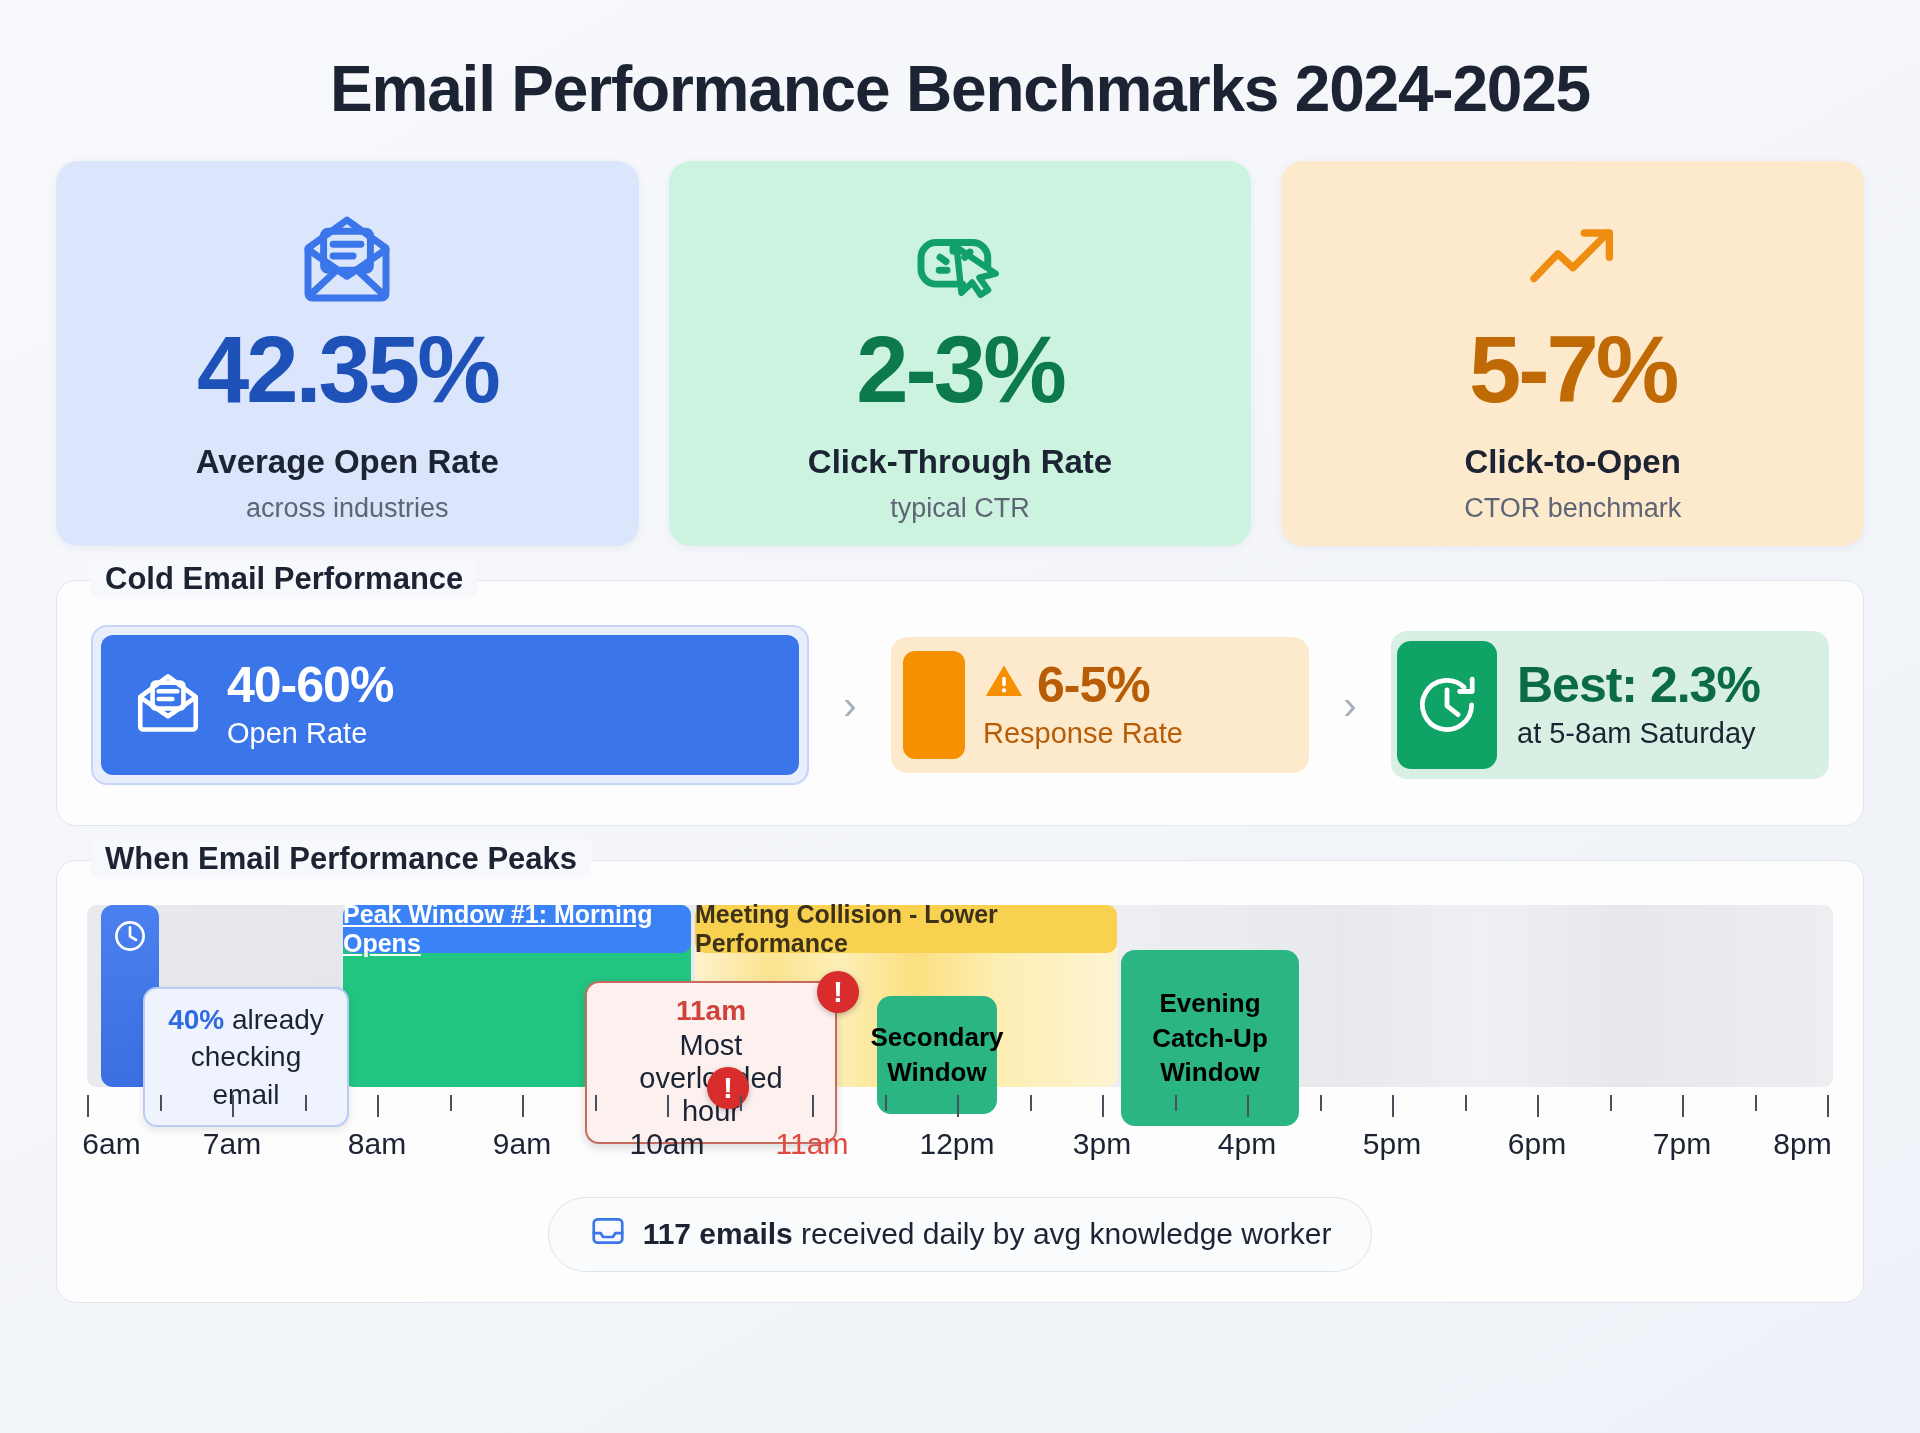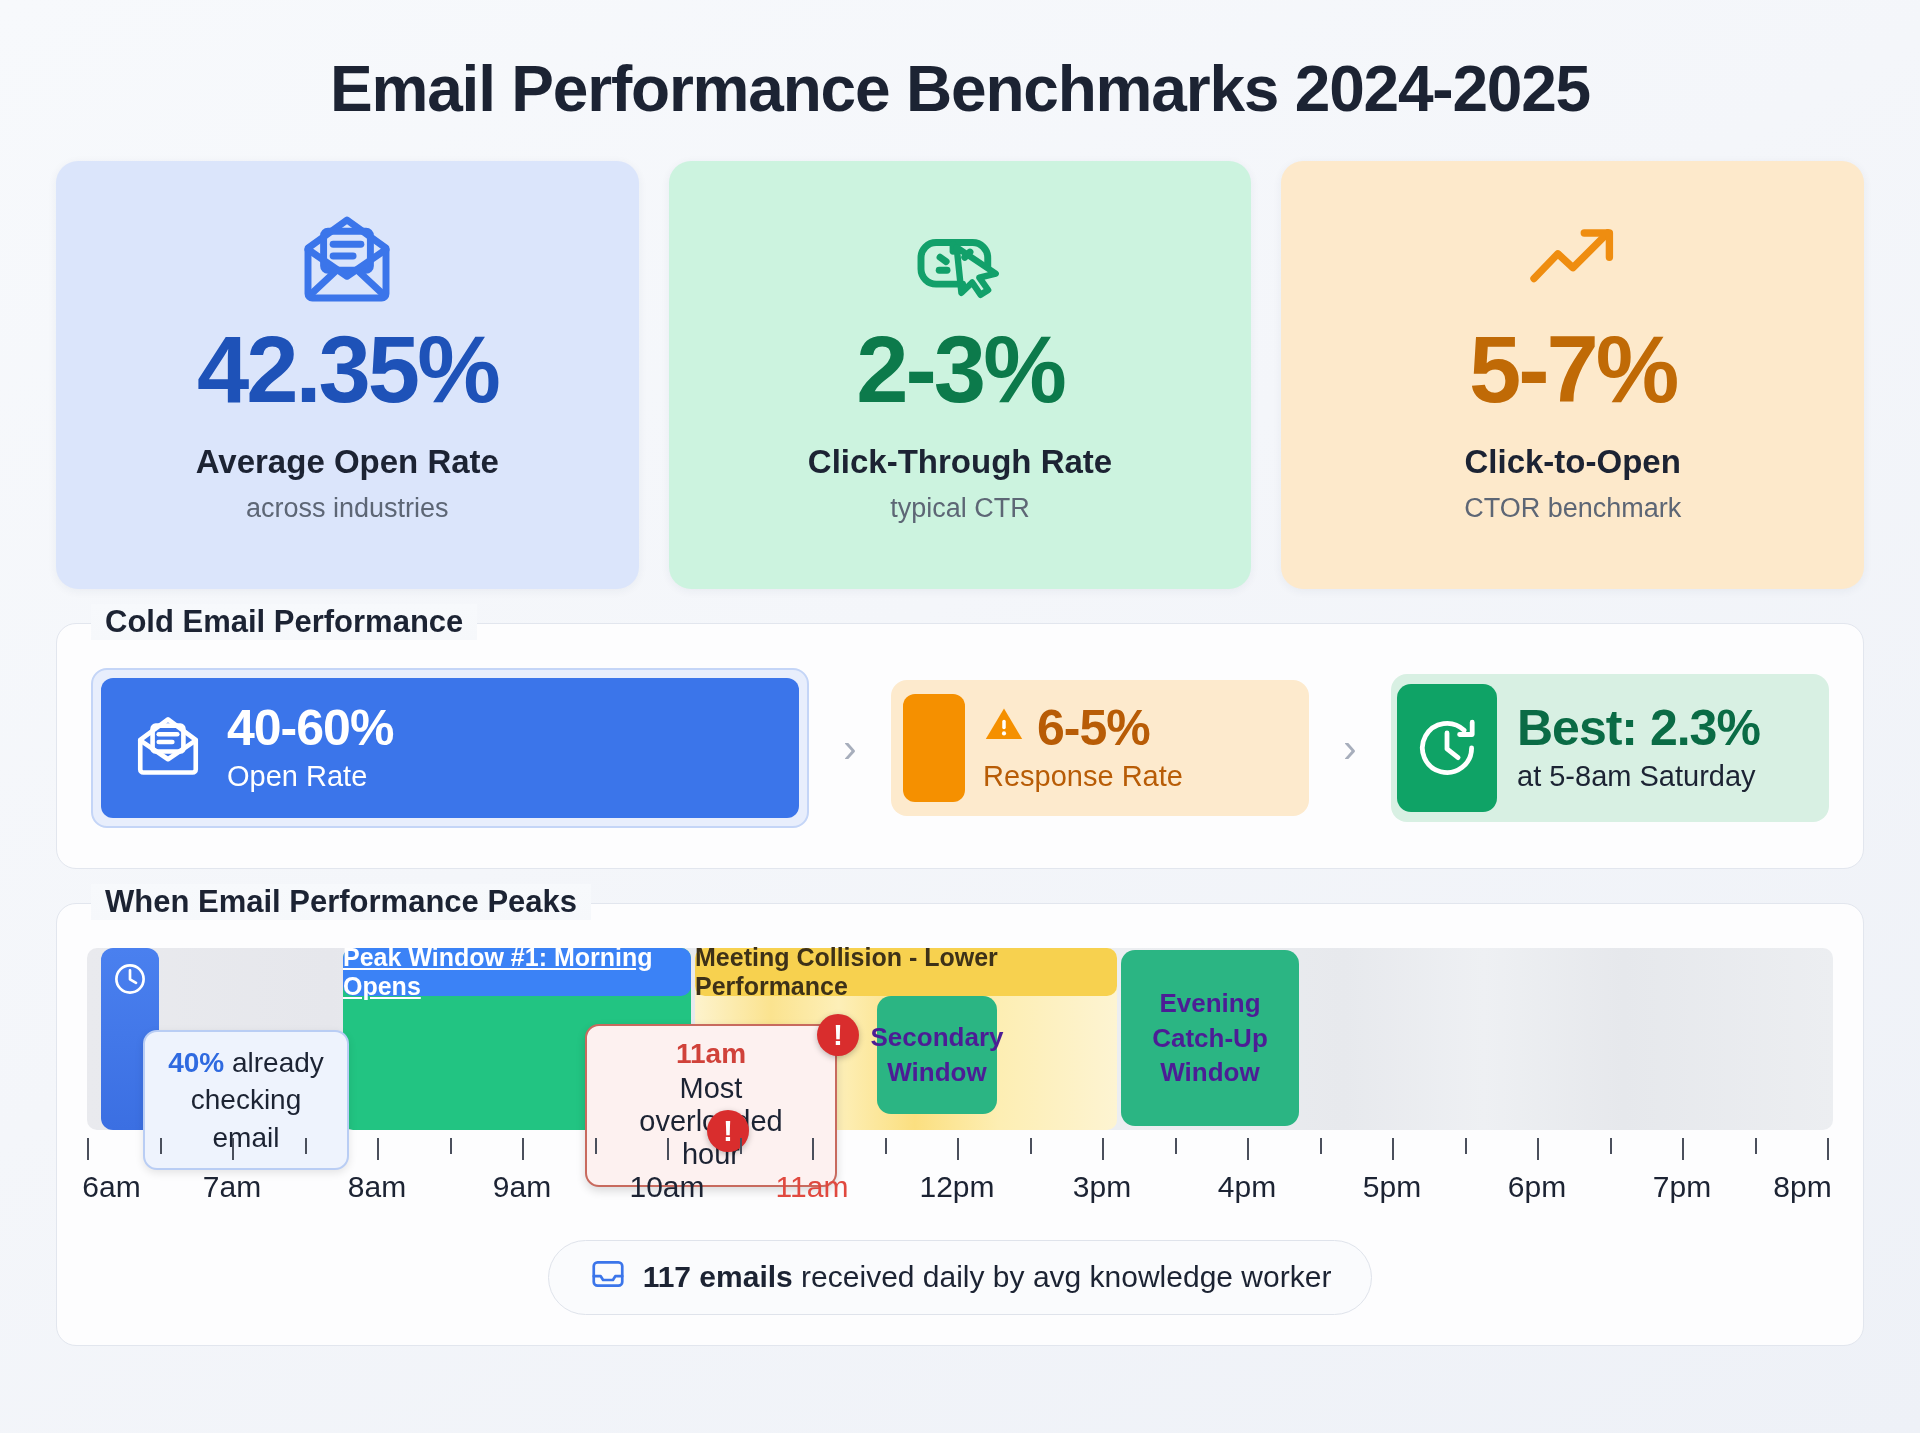--- a/index.html
+++ b/index.html
@@ -19,21 +19,21 @@
     color: #1c2333;
     letter-spacing: -1.2px;
     padding-top: 46px;
     line-height: 1.1;
   }
 
   
   .cards { display: flex; gap: 30px; margin-top: 37px; }
   .card {
     flex: 1 1 0;
-    height: 428px;
+    height: 385px;
     border-radius: 22px;
     display: flex; flex-direction: column;
     align-items: center; justify-content: flex-start;
     padding-top: 44px;
     box-shadow: 0 2px 10px rgba(30,50,90,.06);
   }
   .card-icon { height: 108px; display: flex; align-items: center; justify-content: center; }
   .card-value {
     font-size: 94px; font-weight: bold; letter-spacing: -3px;
     line-height: 1; margin-top: 10px;
@@ -111,22 +111,23 @@
   .band.meeting .band-title { background: #f7d14f; color: #3d3118; border-radius: 10px; }
 
   .clock-pill {
     position: absolute; top: 0; height: 182px; width: 58px;
     background: linear-gradient(180deg,#4a80ef,#3b6fe2); border-radius: 12px;
     display: flex; align-items: flex-start; justify-content: center; padding-top: 12px;
   }
   .chip {
     position: absolute; border-radius: 14px;
     display: flex; flex-direction: column; align-items: center; justify-content: center;
-    color: #4c1d95; font-size: 26px; font-weight: bold; line-height: 1.32; text-align: center;
+    color: #000000; font-size: 26px; font-weight: bold; line-height: 1.32; text-align: center;
     background: #2bb583;
+    margin-top: 43px;
   }
   .callout {
     position: absolute; background: #fdf1f0; border: 2px solid #c86a5e;
     border-radius: 14px; padding: 12px 26px 14px; text-align: center;
     box-shadow: 0 4px 10px rgba(0,0,0,.14);
   }
   .callout .c1 { font-size: 28px; font-weight: bold; color: #d0423a; }
   .callout .c2 { font-size: 29px; color: #1c2333; margin-top: 2px; }
   .excl {
     position: absolute; width: 42px; height: 42px; border-radius: 50%;

